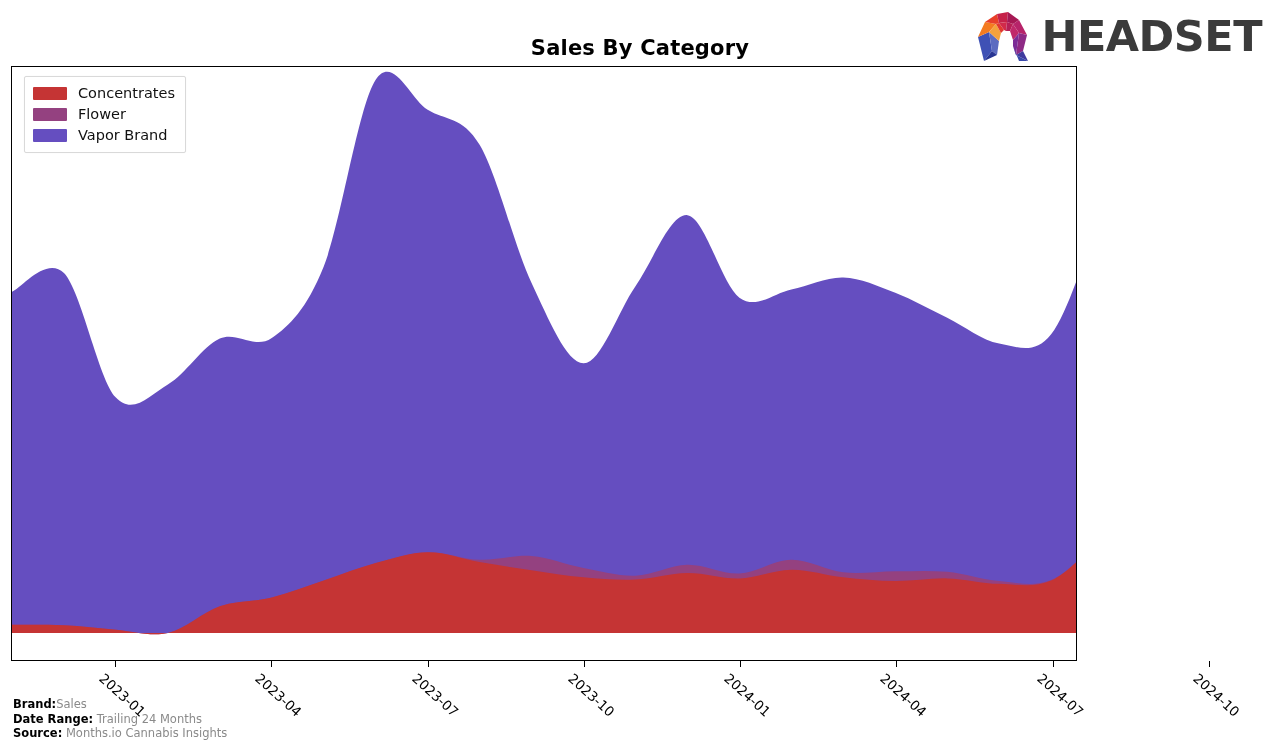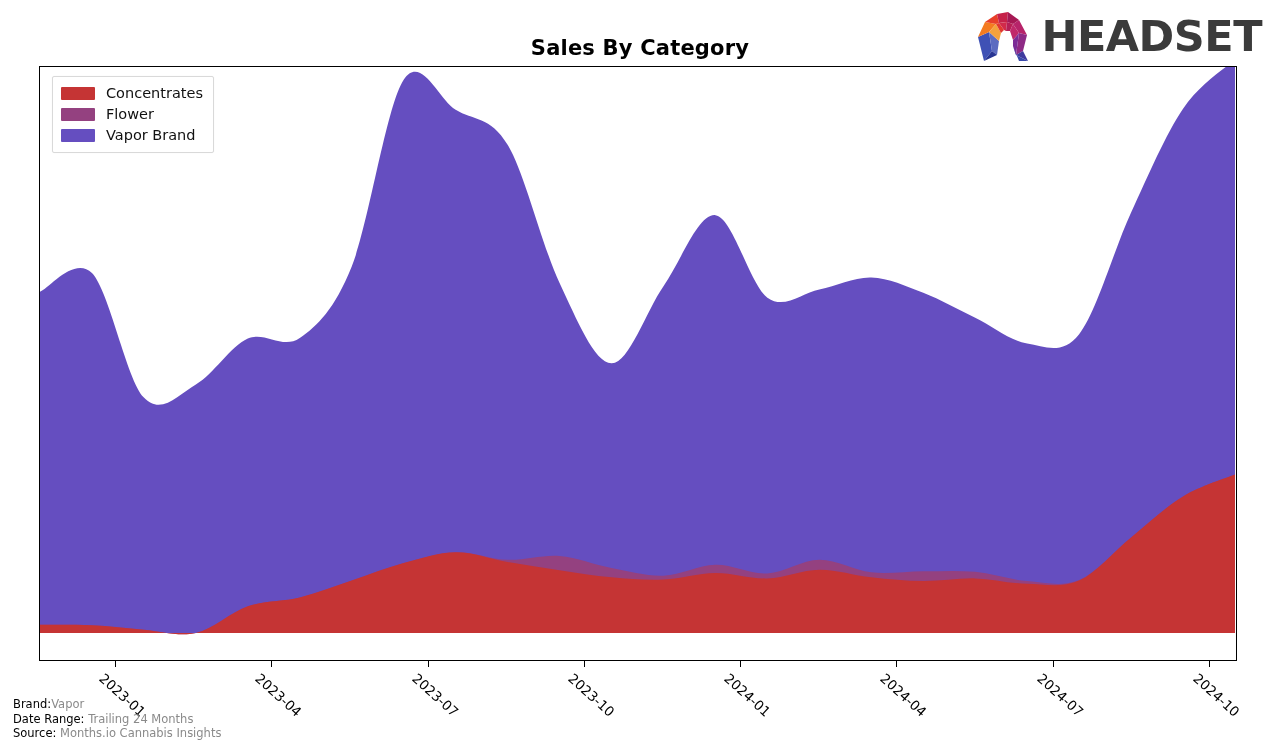--- a/index.html
+++ b/index.html
@@ -27,26 +27,25 @@
   }
   .brandmark .wordmark{
     font-family:"DejaVu Sans", sans-serif;
     font-size:43px;font-weight:bold;color:#3b3b3b;
     letter-spacing:-.5px;line-height:1;
   }
 
   
   .plot-frame{
     position:absolute;left:11px;top:66px;
-    width:1198px;height:595px;
+    width:1066px;height:595px;
     border:1.6px solid #000;
     box-sizing:border-box;
     background:#fff;
     overflow:hidden;
-    margin-left:28px;
   }
   .plot-svg{position:absolute;left:0;top:0;}
 
   
   .legend{
     position:absolute;left:12px;top:9px;
     background:#fff;
     border:1px solid #d9d9d9;
     border-radius:2px;
     padding:6px 10px 6px 8px;
@@ -67,21 +66,21 @@
     font-size:13.5px;color:#000;white-space:nowrap;
     transform-origin:left top;
     transform:rotate(42deg);
   }
 
   
   .footer{
     position:absolute;left:13px;top:697px;
     font-size:11.5px;line-height:14.6px;color:#8a8a8a;
   }
-  .footer b{color:#000;font-weight:normal;}
+  .footer b{color:#000;font-weight:bold;}
   .footer .val{color:#8a8a8a;}
 </style>
 </head>
 <body>
 
 <div id="stage">
 
   <div class="brandmark">
     <svg width="62" height="52" viewBox="0 0 62 52">
 
@@ -150,21 +149,21 @@
       <div class="tick-mark" style="left: 885.478px;"></div>
       <div class="tick-label" style="left: 877.478px;">2024-04</div>
       <div class="tick-mark" style="left: 1041.74px;"></div>
       <div class="tick-label" style="left: 1033.74px;">2024-07</div>
       <div class="tick-mark" style="left: 1198px;"></div>
       <div class="tick-label" style="left: 1190px;">2024-10</div>
     </div>
 
   <div class="footer">
     <div>
-      <b>Brand:</b><span class="val">Vapor</span>
+      <b>Brand:</b><span class="val">Sales</span>
     </div>
     <div>
       <b>Date Range:</b> <span class="val">Trailing 24 Months</span>
     </div>
     <div>
       <b>Source:</b> <span class="val">Months.io Cannabis Insights</span>
     </div>
   </div>
 
 </div>

